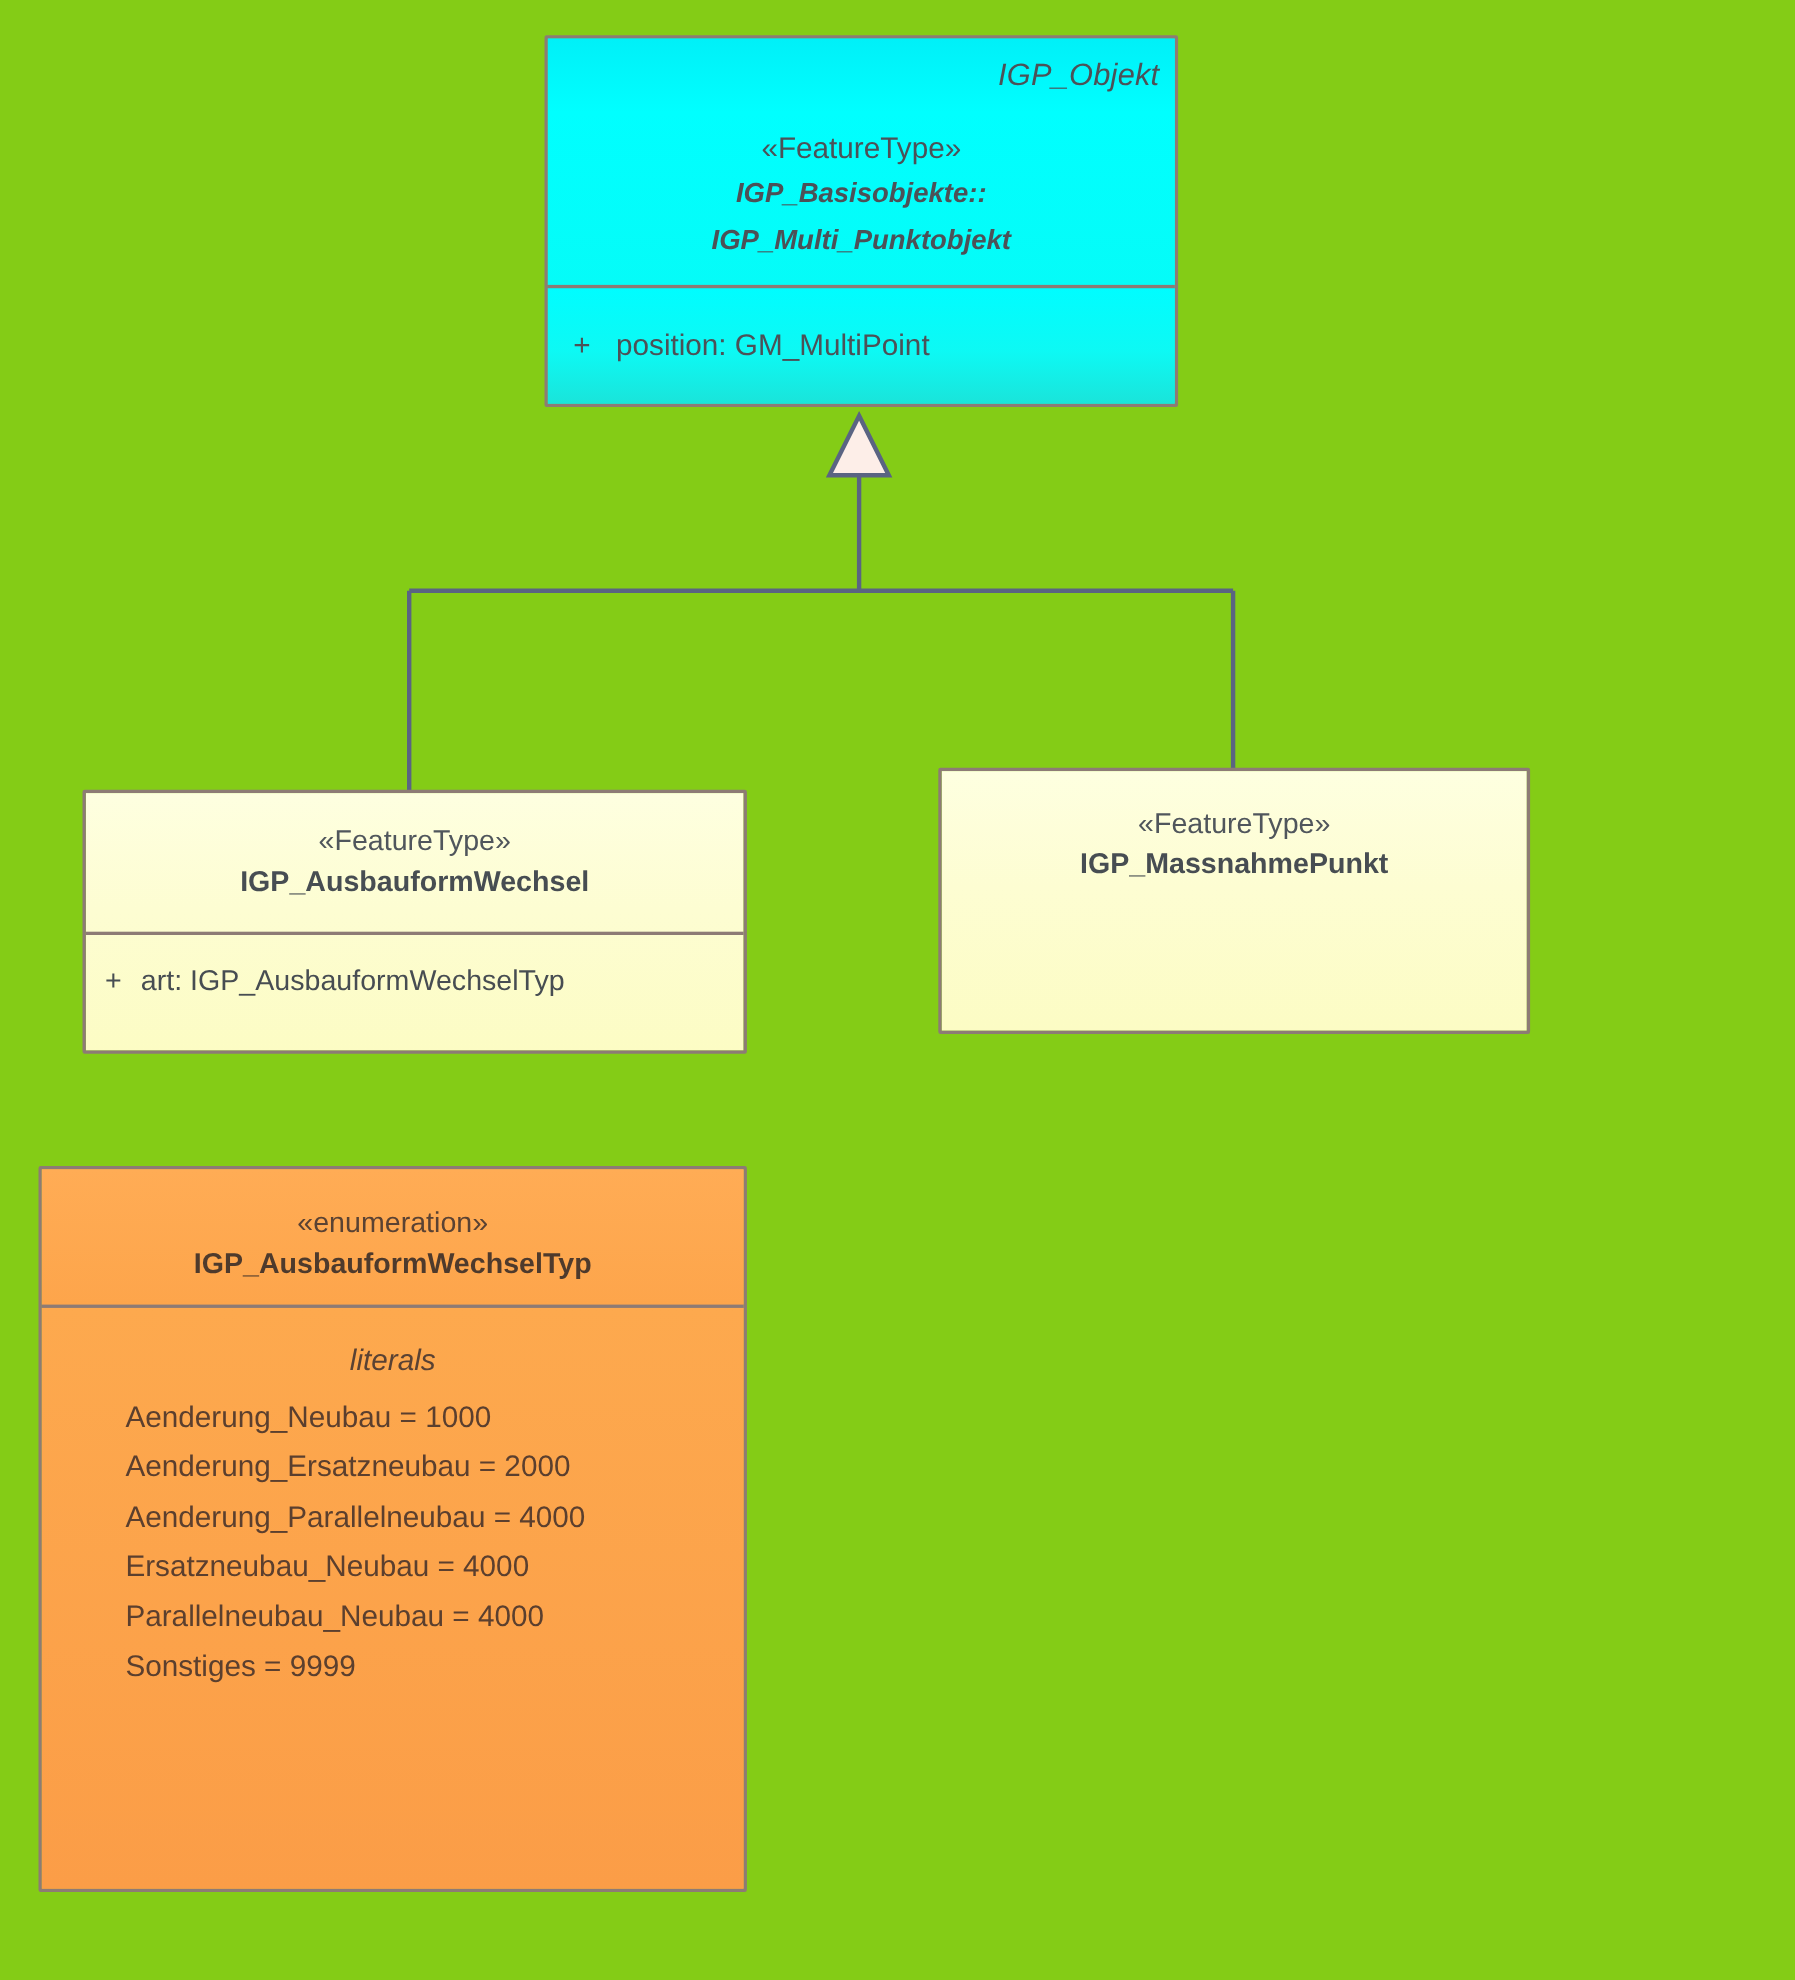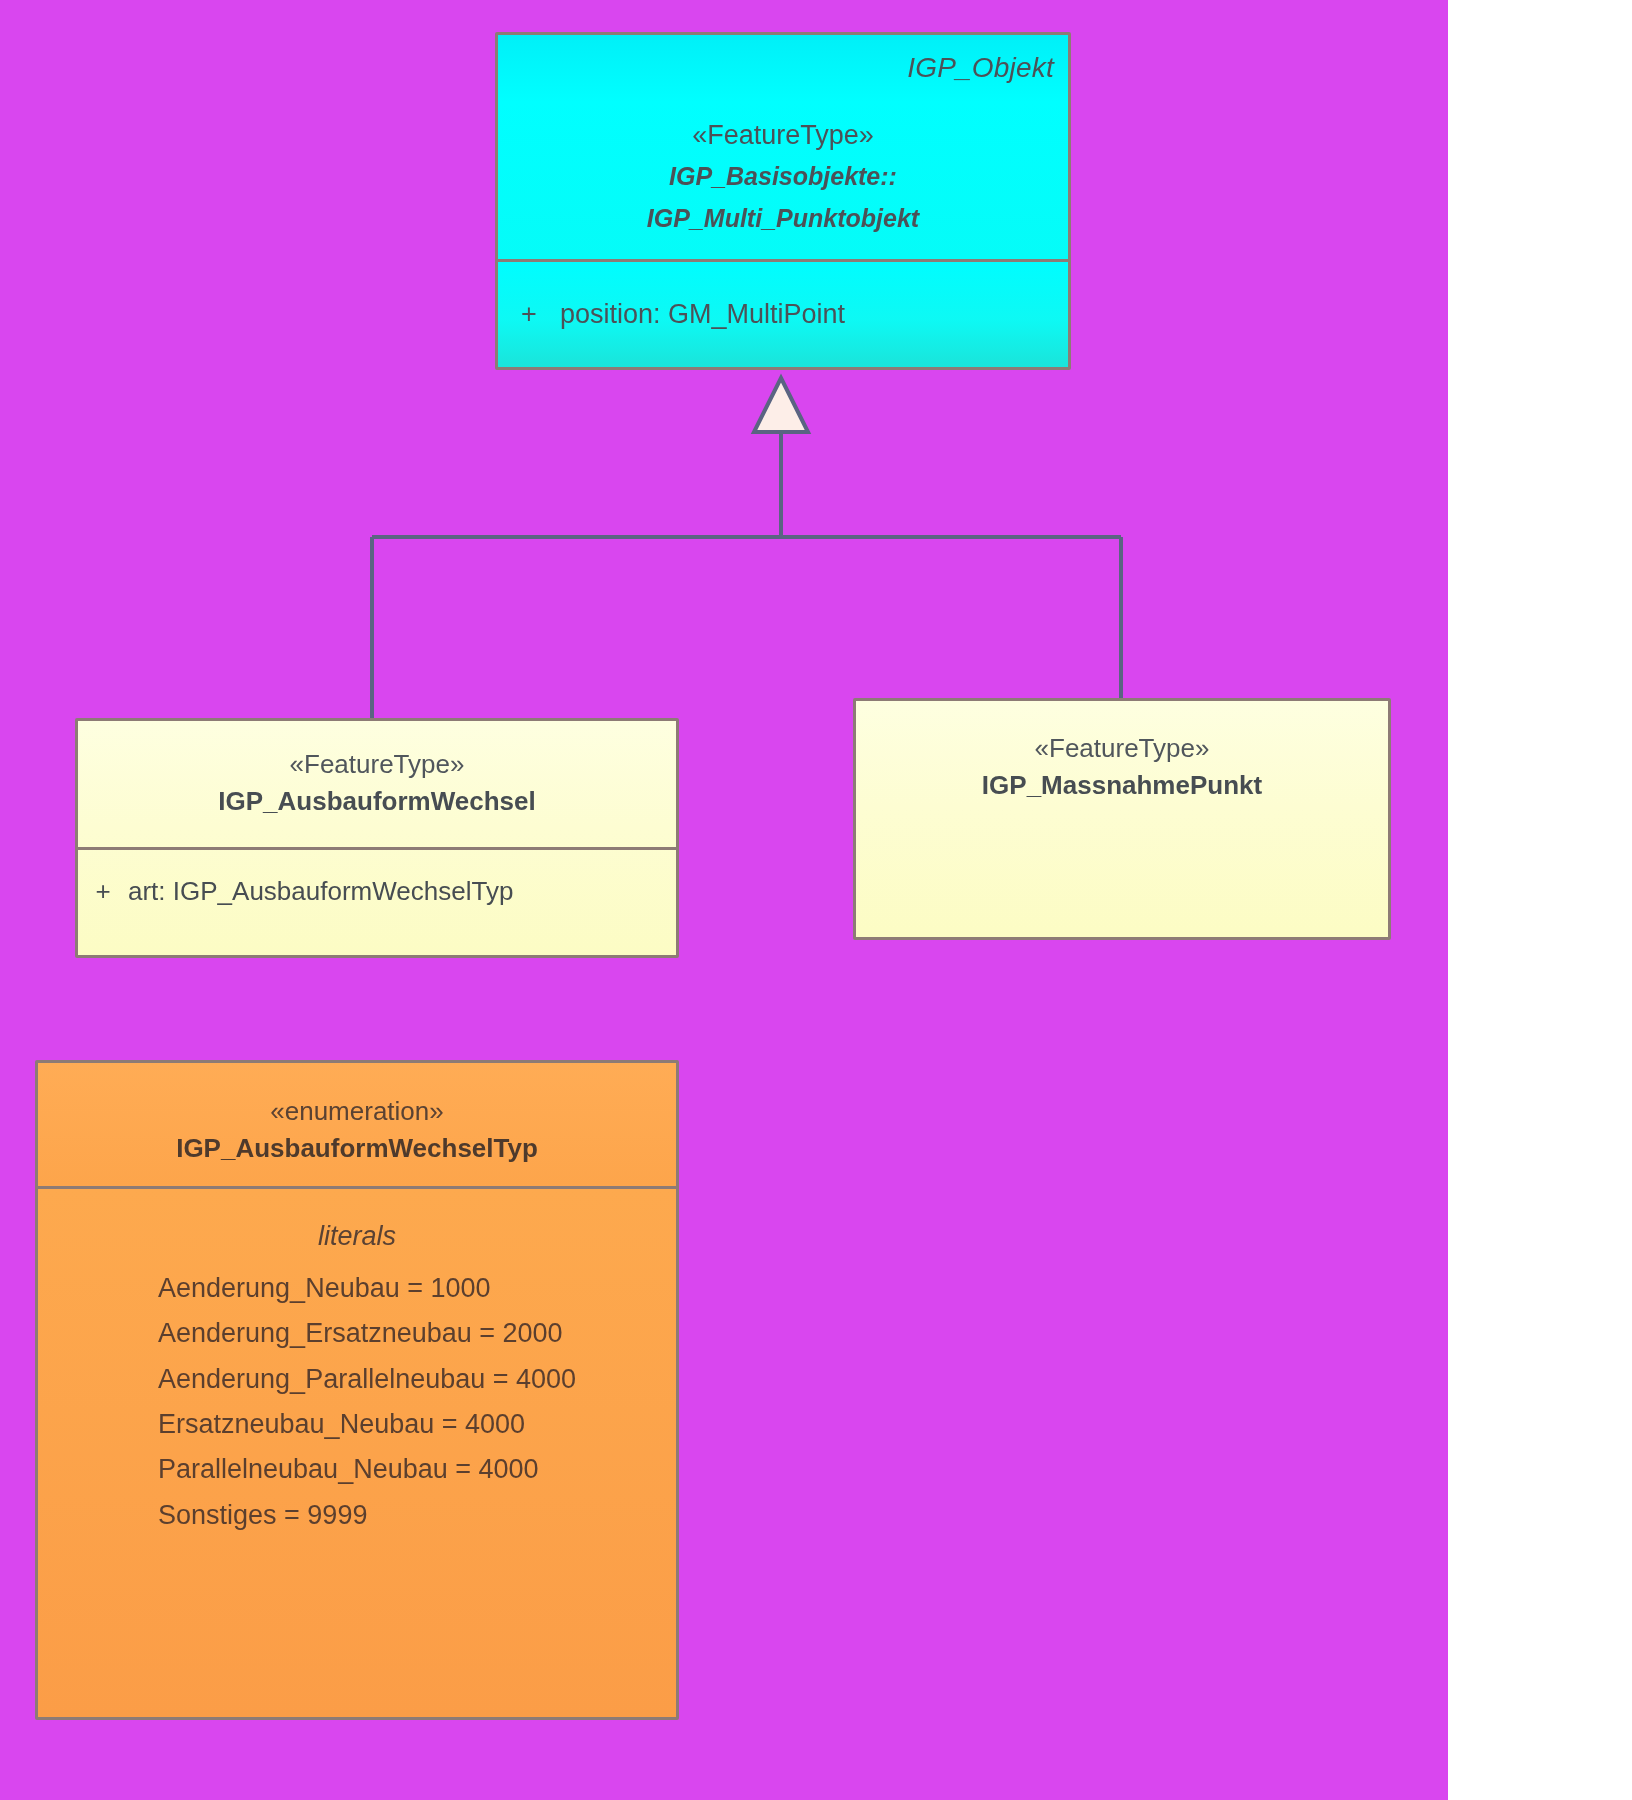--- a/index.html
+++ b/index.html
@@ -8,23 +8,23 @@
     padding: 0;
     background: #ffffff;
   }
   body {
     font-family: "Liberation Sans", sans-serif;
     -webkit-font-smoothing: antialiased;
   }
 
   #canvas {
     position: relative;
-    width: 1448px;
+    width: 1632px;
     height: 1800px;
-    background: #d946ef;
+    background: #84cc16;
     overflow: hidden;
   }
 
   
   #connectors {
     position: absolute;
     left: 0;
     top: 0;
     width: 1632px;
     height: 1800px;
@@ -207,21 +207,20 @@
     font-style: italic;
     color: #5a4233;
     margin-bottom: 14px;
   }
   .literal-row {
     font-size: 27px;
     color: #5b3f2e;
     padding-left: 76px;
     line-height: 1.68;
     white-space: nowrap;
-    margin-left: 44px;
   }
 </style>
 </head>
 <body>
 
 <div id="canvas">
 
   <svg id="connectors" viewBox="0 0 1632 1800" width="1632" height="1800">
 
     <line x1="781" y1="432" x2="781" y2="537" stroke="#5a6482" stroke-width="4"></line>

